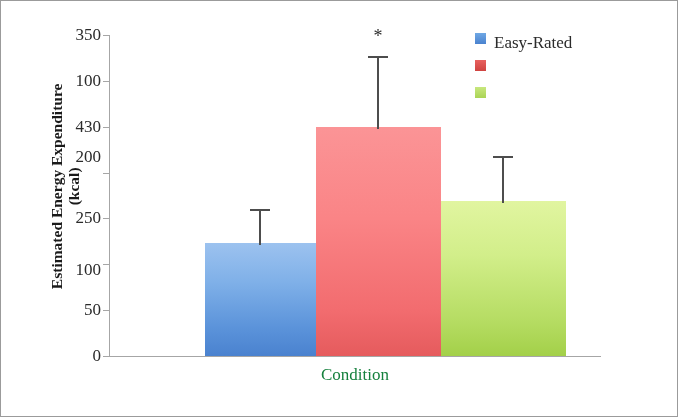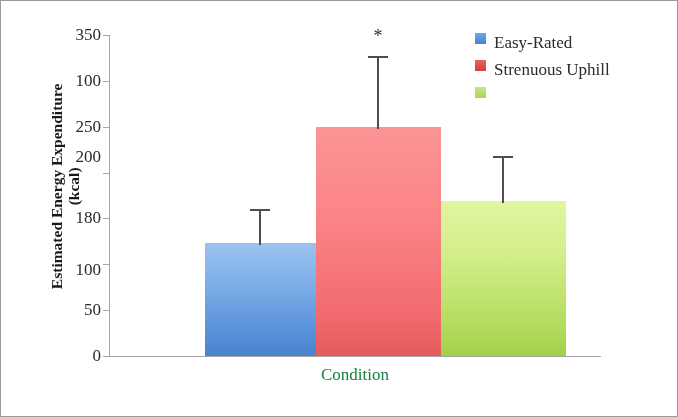--- a/index.html
+++ b/index.html
@@ -86,23 +86,23 @@
     <div class="ytick" style="top:80px;"></div>
     <div class="ytick" style="top:126px;"></div>
     <div class="ytick" style="top:172px;"></div>
     <div class="ytick" style="top:217px;"></div>
     <div class="ytick" style="top:263px;"></div>
     <div class="ytick" style="top:309px;"></div>
     <div class="ytick" style="top:355px;"></div>
 
     <div class="ytick-label" style="top:24px;">350</div>
     <div class="ytick-label" style="top:70px;">100</div>
-    <div class="ytick-label" style="top:116px;">250</div>
+    <div class="ytick-label" style="top:116px;">430</div>
     <div class="ytick-label" style="top:146px;">200</div>
-    <div class="ytick-label" style="top:207px;">180</div>
+    <div class="ytick-label" style="top:207px;">250</div>
     <div class="ytick-label" style="top:259px;">100</div>
     <div class="ytick-label" style="top:299px;">50</div>
     <div class="ytick-label" style="top:345px;">0</div>
 
     <div id="ytitle">
       <span class="l1">Estimated Energy Expenditure</span>
       <span class="l2">(kcal)</span>
     </div>
 
     <div class="bar blue" style="left:204px; width:111px; height:113px;"></div>
@@ -128,21 +128,20 @@
 
     <div id="xtitle">Condition</div>
 
     <div id="legend">
       <div class="legend-row">
         <span class="legend-swatch blue"></span>
         <span class="legend-text">Easy-Rated</span>
       </div>
       <div class="legend-row">
         <span class="legend-swatch red"></span>
-        <span class="legend-text">Strenuous Uphill</span>
       </div>
       <div class="legend-row">
         <span class="legend-swatch green"></span>
       </div>
     </div>
 
   </div>
 </div>
 
 </body></html>

